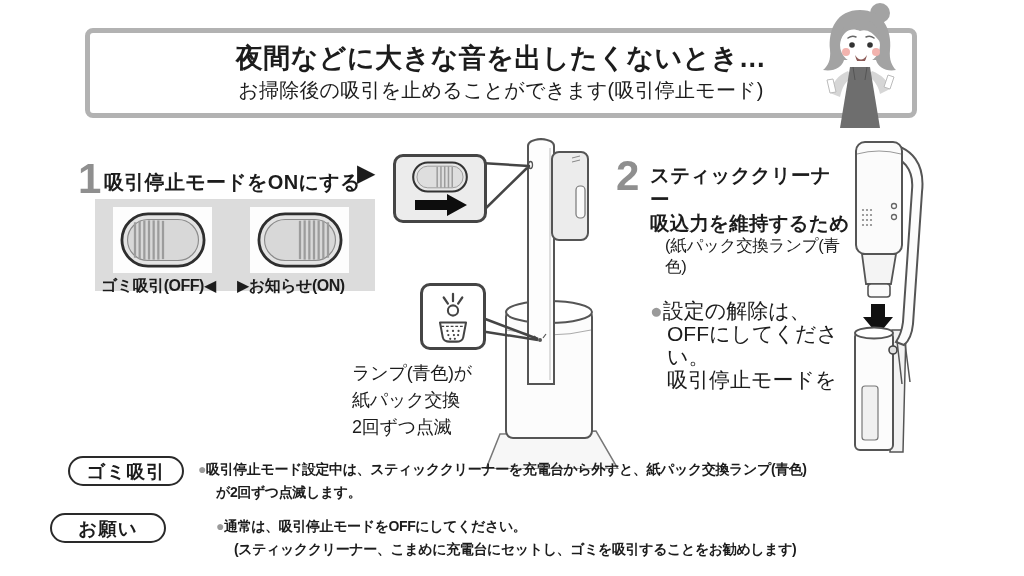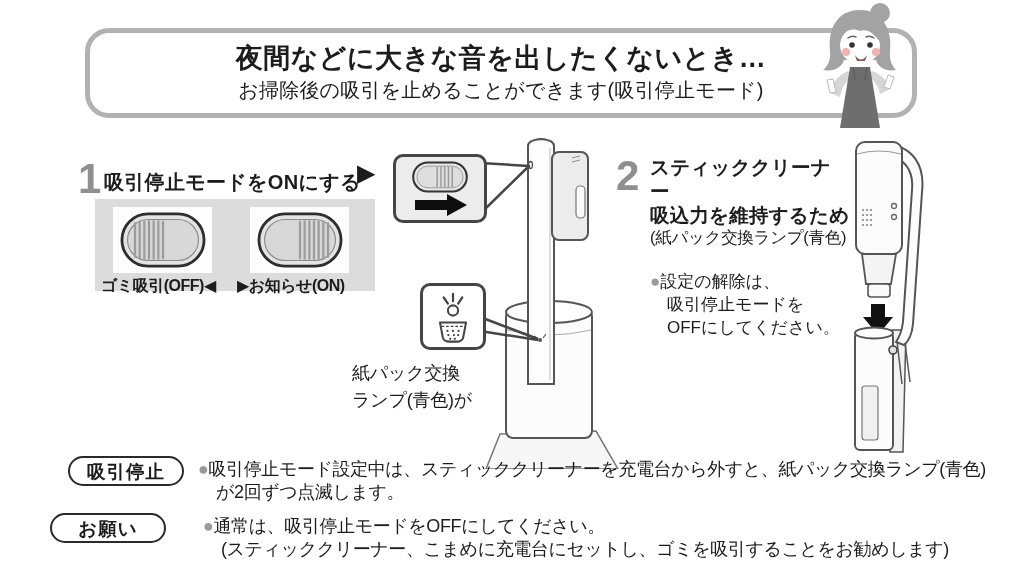--- a/index.html
+++ b/index.html
@@ -6,38 +6,38 @@
   body{
     width:1024px;height:576px;position:relative;overflow:hidden;
     background:#ffffff;color:#1c1c1c;
     font-family:"Liberation Sans","DejaVu Sans",sans-serif;
   }
   .abs{position:absolute;}
 
   
   .header-box{
     left:85px;top:28px;width:822px;height:80px;
-    border:5px solid #b2b2b2;border-radius:24px;background:#fff;
+    border:5px solid #b2b2b2;border-radius:8px;background:#fff;
     display:flex;flex-direction:column;align-items:center;justify-content:center;
     z-index:1;
   }
   .header-title{font-size:27px;font-weight:700;letter-spacing:.5px;line-height:1.25;}
   .header-subtitle{font-size:20px;font-weight:500;letter-spacing:.2px;margin-top:2px;}
   .woman{left:808px;top:0px;z-index:2;}
 
   
   .step-number{font-size:42px;font-weight:700;color:#8f8f8f;line-height:1;}
   .step1-number{left:78px;top:158px;}
   .step1-title{left:104px;top:169px;font-size:20px;font-weight:700;letter-spacing:.3px;}
   .step1-pointer{left:357px;top:161px;font-size:24px;color:#1c1c1c;line-height:1;}
   .step2-number{left:616px;top:155px;}
-  .step2-text{left:650px;top:155px;width:200px;}
+  .step2-text{left:650px;top:163px;width:200px;}
   .step2-title{font-size:19.5px;font-weight:700;line-height:24px;letter-spacing:.2px;}
-  .step2-sub{font-size:16.5px;line-height:21px;letter-spacing:-.3px;}
-  .step2-note{margin-top:22px;font-size:17px;line-height:23px;}
+  .step2-sub{font-size:16.5px;line-height:21px;letter-spacing:-.3px;margin-left:15px;}
+  .step2-note{margin-top:22px;font-size:21px;line-height:23px;}
   .step2-note .indent{padding-left:17px;}
   .bullet{color:#9a9a9a;}
 
   
   .switch-panel{left:95px;top:199px;width:280px;height:92px;background:#dcdcdc;}
   .switch-cell{position:absolute;top:8px;width:99px;height:66px;background:#fdfdfd;
     display:flex;align-items:center;justify-content:center;}
   .cell-off{left:18px;} .cell-on{left:155px;}
   .switch-labels{position:absolute;left:0;top:77px;width:280px;display:flex;}
   .switch-labels span{font-size:16px;font-weight:700;letter-spacing:-.5px;white-space:nowrap;}
@@ -55,23 +55,23 @@
   .lamp-note{left:352px;top:360px;font-size:18px;line-height:27px;letter-spacing:-.2px;}
 
   
   .pill{
     border:2.5px solid #2a2a2a;border-radius:17px;background:#fff;
     width:112px;height:26px;display:flex;align-items:center;justify-content:center;
     font-size:18.5px;font-weight:700;letter-spacing:1px;
   }
   .notice-pill{left:68px;top:456px;}
   .request-pill{left:50px;top:513px;}
-  .bottom-text{font-size:18px;line-height:23px;letter-spacing:-.4px;white-space:nowrap;}
+  .bottom-text{font-size:14px;line-height:23px;letter-spacing:-.4px;white-space:nowrap;font-weight:bold;}
   .notice-text{left:198px;top:458px;}
-  .request-text{left:203px;top:515px;}
+  .request-text{left:216px;top:515px;}
   .bottom-text .indent{padding-left:18px;}
 
   svg{display:block;}
 </style>
 </head>
 <body>
 
 <div class="abs header-box">
   <div class="header-title">夜間などに大きな音を出したくないとき…</div>
   <div class="header-subtitle">お掃除後の吸引を止めることができます(吸引停止モード)</div>
@@ -203,33 +203,34 @@
           <circle cx="21" cy="47.5" r="1.2"></circle>
           <circle cx="25.5" cy="47.5" r="1.2"></circle>
         <circle cx="17" cy="51.5" r="1.2"></circle>
           <circle cx="22" cy="51.5" r="1.2"></circle>
       </g>
     </g>
   </svg>
 </div>
 
 <div class="abs lamp-note">
+  <div>ランプ(青色)が</div>
   <div>紙パック交換</div>
-  <div>ランプ(青色)が</div>
+  <div>2回ずつ点滅</div>
 </div>
 
 <div class="abs step-number step2-number">2</div>
 <div class="abs step2-text">
   <div class="step2-title">スティッククリーナー</div>
   <div class="step2-title">吸込力を維持するため</div>
   <div class="step2-sub">(紙パック交換ランプ(青色)</div>
   <div class="step2-note">
     <div><span class="bullet">●</span><span>設定の解除は、</span></div>
+    <div class="indent">OFFにしてください。</div>
     <div class="indent">吸引停止モードを</div>
-    <div class="indent">OFFにしてください。</div>
   </div>
 </div>
 
 <svg class="abs" style="left:826px;top:134px;" width="140" height="330" viewBox="0 0 140 330">
 
   <path d="M66,196 L80,196 L77,318 L64,318 Z" fill="#f2f2f2" stroke="#555" stroke-width="1.5"></path>
 
   <path d="M58,9 C88,12 99,32 96,58 L87,190 C86,200 83,207 78,211 L70,208 C74,202 76,196 77,188 L86,56 C88,36 78,22 55,19 Z" fill="#fcfcfc" stroke="#555" stroke-width="2"></path>
   <path d="M79,209 L84,248 M71,207 L76,250" stroke="#555" stroke-width="1.5"></path>
 
@@ -257,21 +258,21 @@
 
   <polygon points="45,170 59,170 59,183 67,183 52,201 37,183 45,183" fill="#111"></polygon>
 
   <rect x="29" y="198" width="38" height="118" rx="5" fill="#fcfcfc" stroke="#555" stroke-width="2"></rect>
   <ellipse cx="48" cy="199" rx="19" ry="5.5" fill="#ffffff" stroke="#555" stroke-width="2"></ellipse>
   <rect x="36" y="252" width="16" height="54" rx="3" fill="#f0f0f0" stroke="#777" stroke-width="1.2"></rect>
   <circle cx="67" cy="216" r="4" fill="#e0e0e0" stroke="#444" stroke-width="1.6"></circle>
 </svg>
 
 <div class="abs pill notice-pill">
-  <span>吸引停止</span>
+  <span>ゴミ吸引</span>
 </div>
 <div class="abs bottom-text notice-text">
   <div><span class="bullet">●</span><span>吸引停止モード設定中は、スティッククリーナーを充電台から外すと、紙パック交換ランプ(青色)</span></div>
   <div class="indent">が2回ずつ点滅します。</div>
 </div>
 
 <div class="abs pill request-pill">
   <span>お願い</span>
 </div>
 <div class="abs bottom-text request-text">

